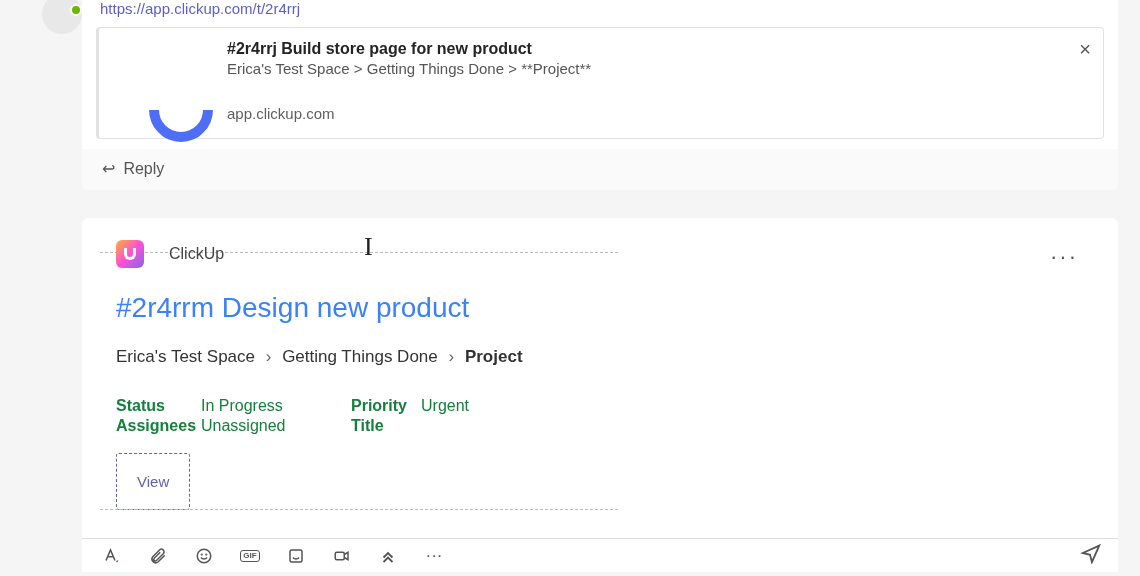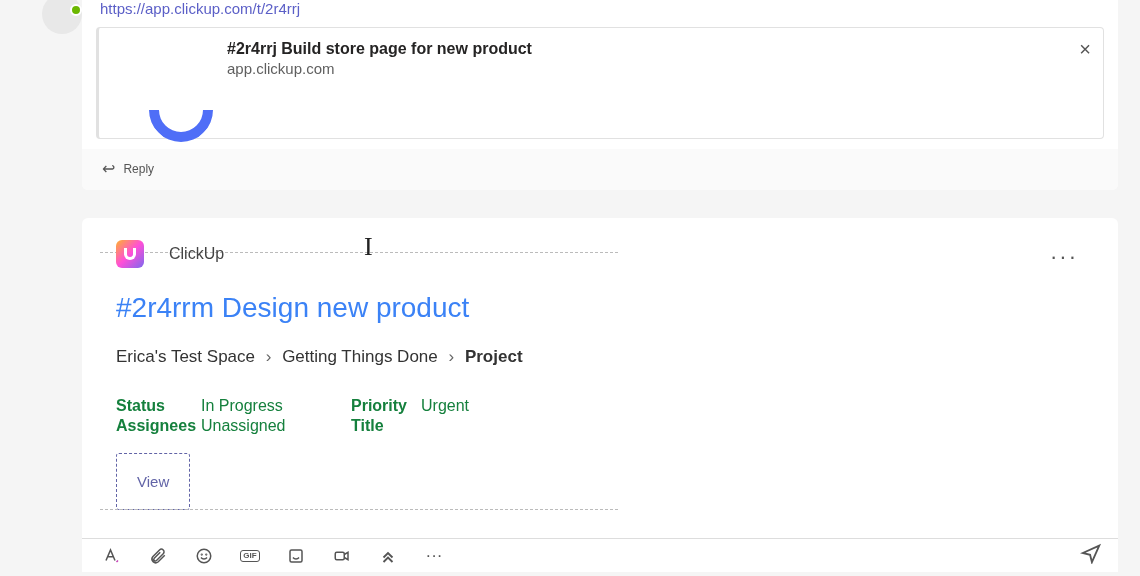--- a/index.html
+++ b/index.html
@@ -96,21 +96,21 @@
       gap: 8px;
       background: #fafafa;
       border-radius: 0 0 6px 6px;
       cursor: pointer;
     }
     .reply-arrow {
       font-size: 16px;
       color: #555;
     }
     .reply-text {
-      font-size: 12px;
+      font-size: 16px;
       color: #555;
     }
 
     
     .compose-box {
       background: #fff;
       margin-top: 28px;
       border-radius: 6px;
       padding: 22px 34px 40px 34px;
       position: relative;
@@ -293,20 +293,21 @@
     <div class="presence-dot"></div>
     <div class="msg1-link">https://app.clickup.com/t/2r4rrj</div>
 
     <div class="link-preview">
       <div class="lp-icons">
         <div class="cu-arrow"></div>
         <div class="cu-smile"></div>
       </div>
       <div class="lp-text">
         <div class="lp-title">#2r4rrj Build store page for new product</div>
+        <div class="lp-path">Erica's Test Space &gt; Getting Things Done &gt; **Project**</div>
         <div class="lp-domain">app.clickup.com</div>
       </div>
       <div class="lp-close">×</div>
     </div>
 
     <div class="reply-row">
       <span class="reply-arrow">↩</span>
       <span class="reply-text">Reply</span>
     </div>
   </div>

